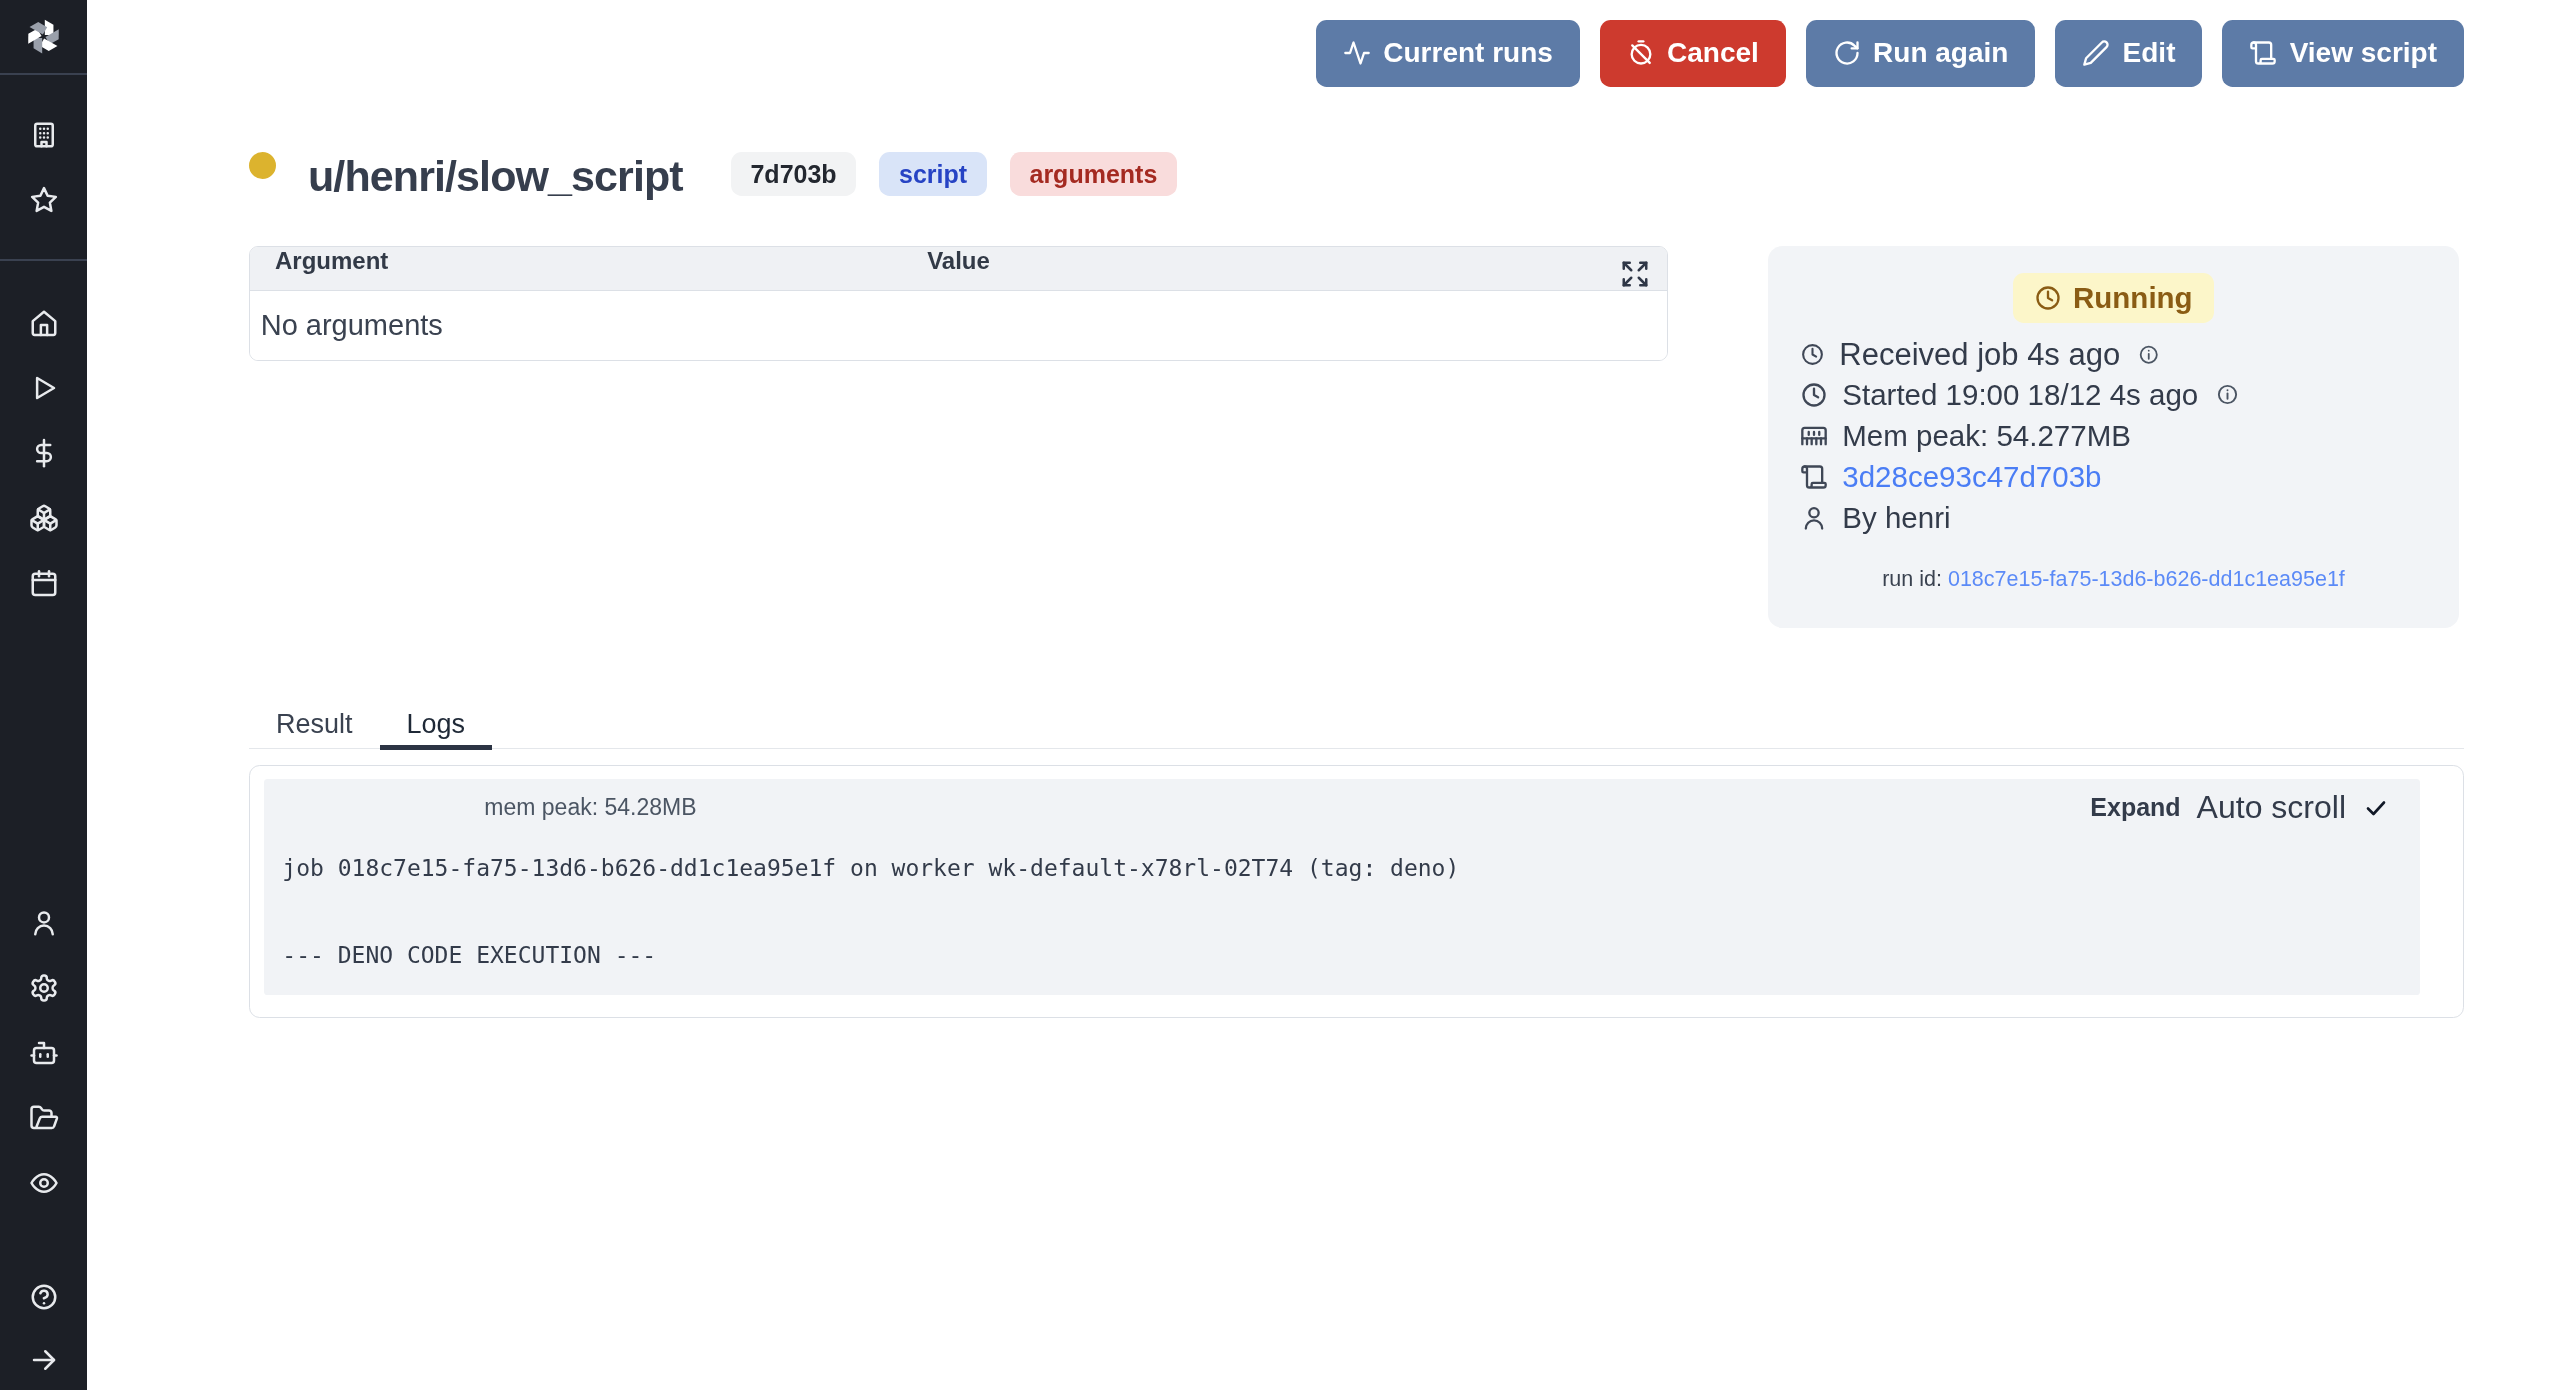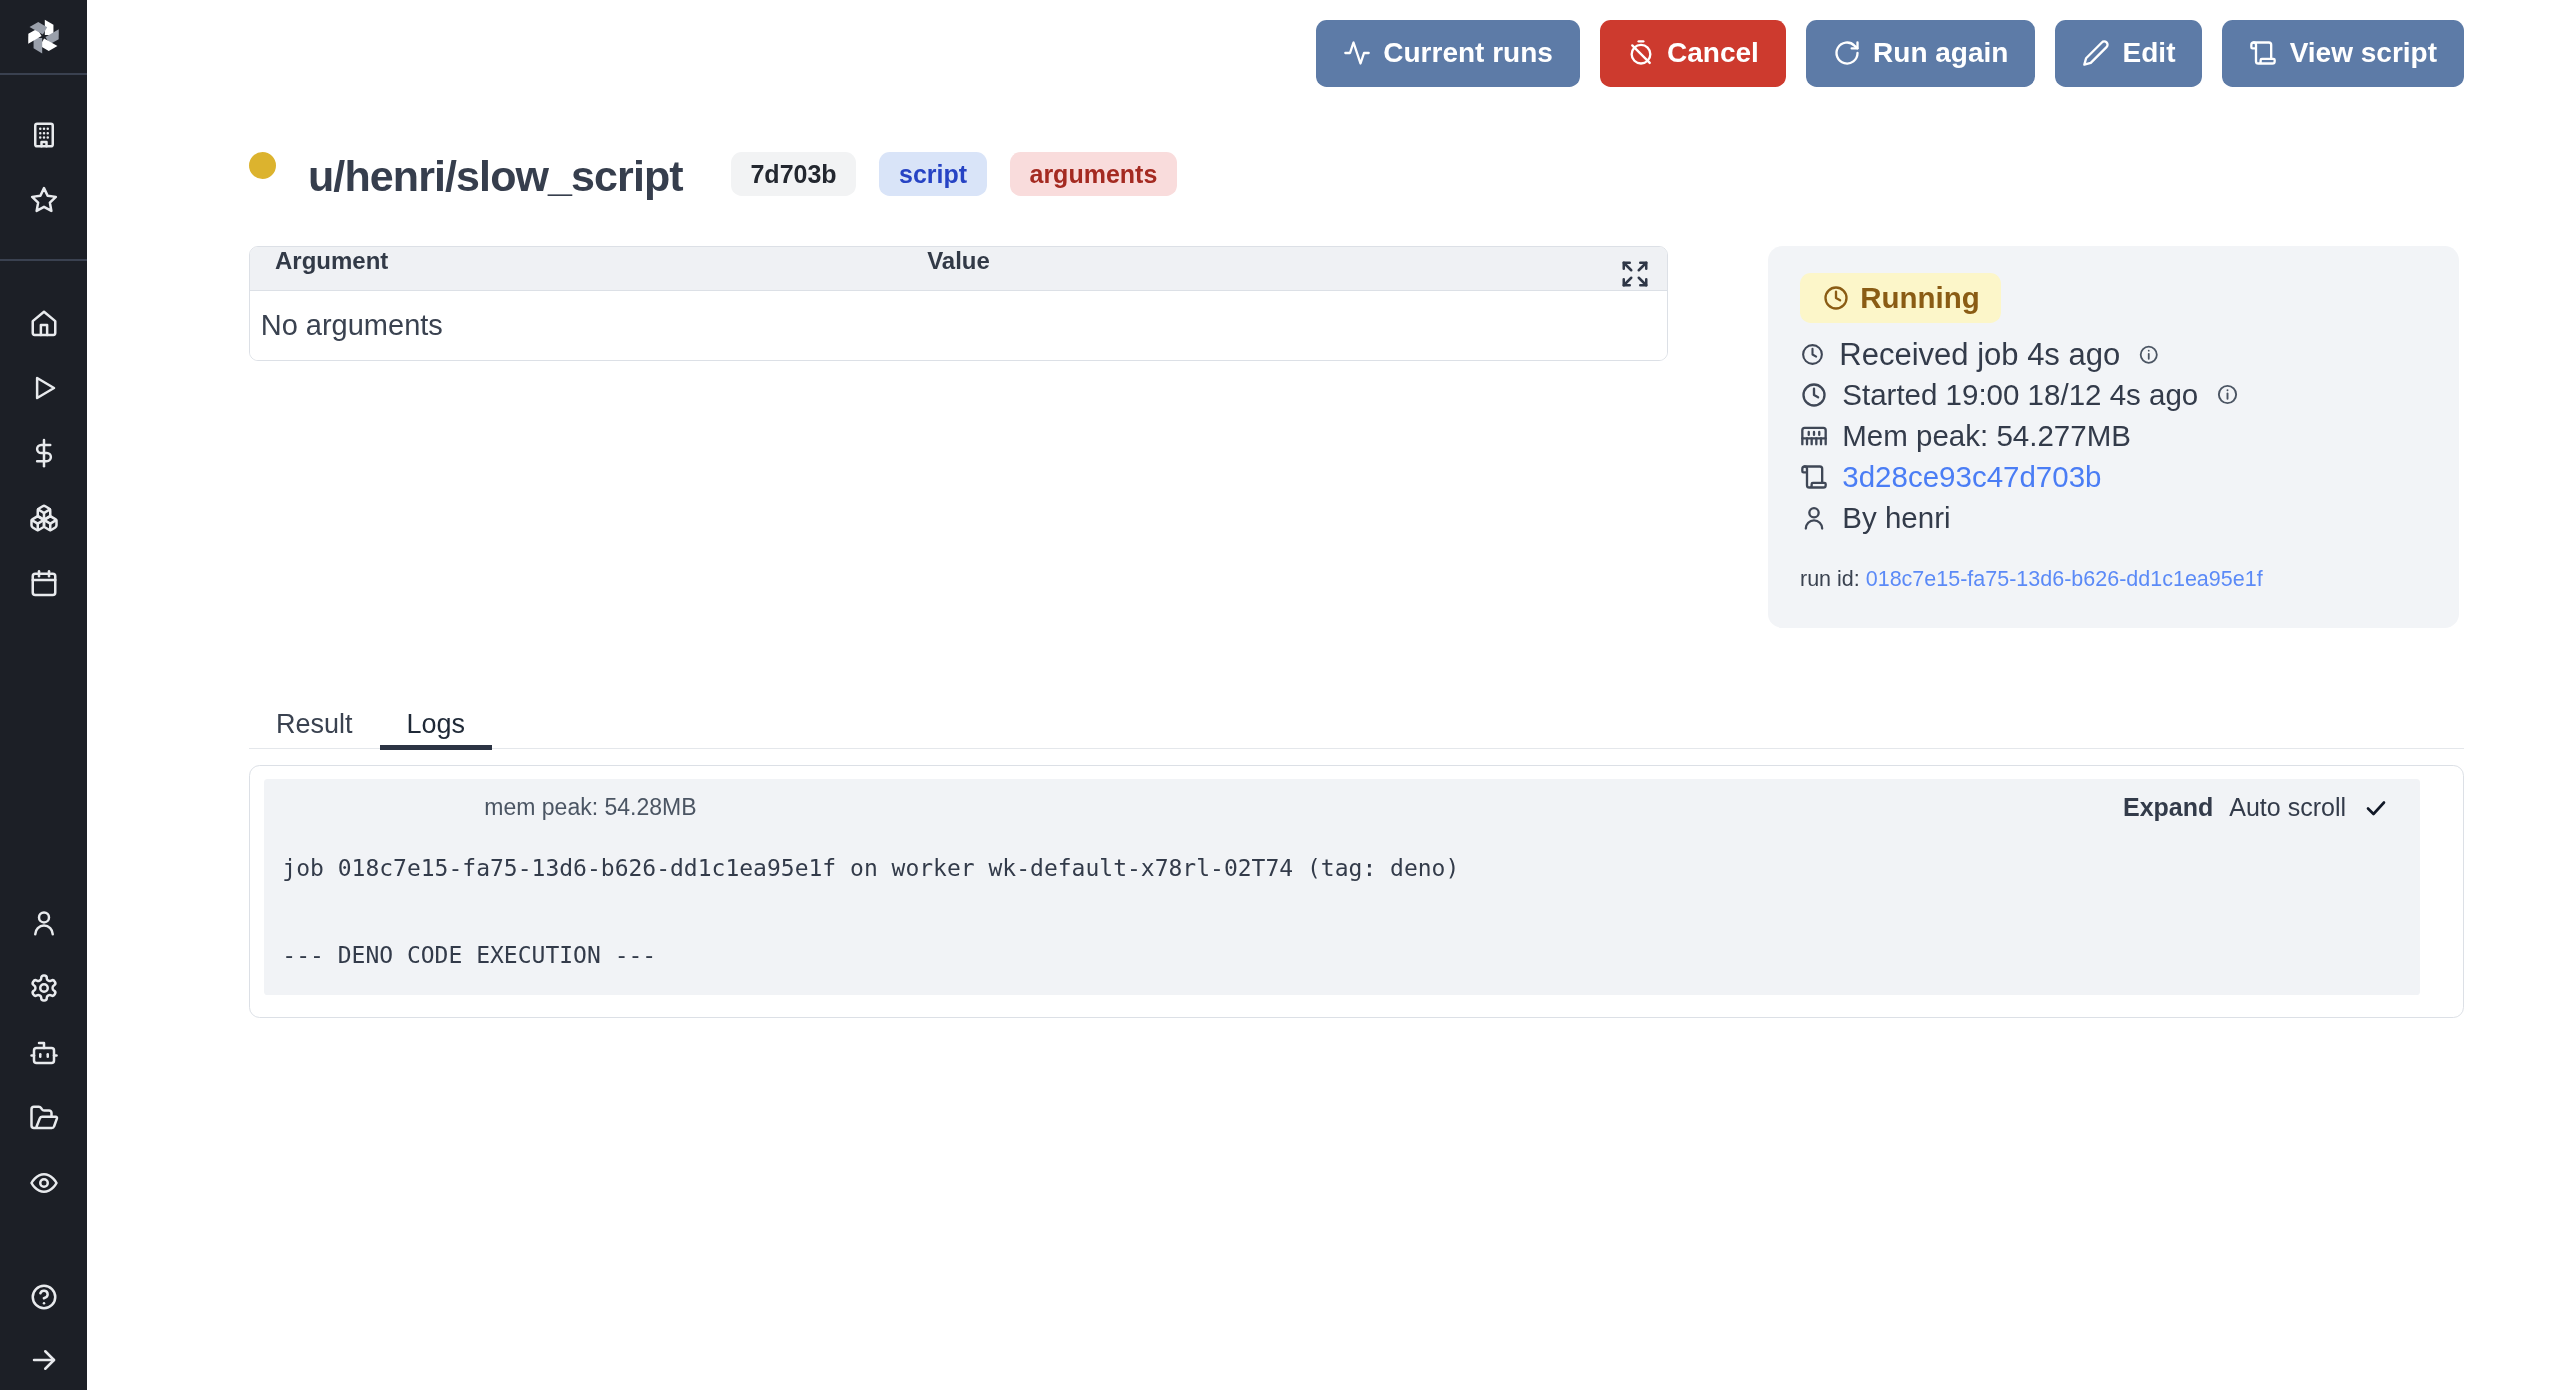--- a/index.html
+++ b/index.html
@@ -49,21 +49,21 @@
     display:flex; align-items:flex-start; font-size:24px; font-weight:600; color:#323a47; }
   .col-arg { padding-left:25px; }
   .col-val { position:absolute; left:50%; transform:translateX(-50%); }
   .expand-btn { position:absolute; right:16px; top:12.5px; width:32px; height:32px; border:none;
     background:transparent; color:#2f3747; cursor:pointer; padding:0; }
   .expand-btn svg { width:30px; height:30px; }
   .args-body { height:69px; display:flex; align-items:center; padding-left:10.7px;
     font-size:29px; color:#3a4250; background:#fff; }
 
   
-  .run-card { width:691px; background:#f2f4f7; border-radius:14.3px; padding:27px 32px 36px 32px; flex:none; }
+  .run-card { width:691px; background:#f2f4f7; border-radius:14.3px; padding:27px 32px 36px 32px; flex:none;text-align:center; }
   .status-badge { display:inline-flex; align-items:center; gap:10.7px; background:#fcf6c9; color:#8a5c14;
     font-size:29.5px; font-weight:600; padding:8px 21.5px; border-radius:10.7px; }
   .status-badge svg { width:28px; height:28px; }
   .info-row { display:flex; align-items:center; gap:14.3px; height:41px; color:#333b4a; font-size:29.5px; }
   .info-row.small { font-size:31px; height:39px; margin-top:9px; }
   .info-row .ric { width:28px; height:28px; color:#3f4756; flex:none; }
   .info-row.small .ric { width:25px; height:25px; }
   .info-icon { width:23px; height:23px; color:#4b5563; margin-left:3.6px; }
   .info-row.small .info-icon { width:21.5px; height:21.5px; }
   .hash-link { color:#4a7df5; cursor:pointer; text-decoration:none; }
@@ -76,21 +76,21 @@
     color:#3a4250; cursor:pointer; border-bottom:5.4px solid transparent; margin-bottom:-1.8px; }
   .tab.active { color:#1f2937; border-bottom-color:#2c3444; }
 
   
   .log-card { margin-top:16px; border:1.8px solid #dce0e6; border-radius:10.7px; padding:12.5px 43px 21.5px 14.3px; }
   .log-inner { background:#f1f3f6; border-radius:3.6px; padding:14.3px 32px 25px 18px; min-height:209px; }
   .log-head { display:flex; align-items:center; height:29px; }
   .log-mem { margin-left:202px; font-size:23px; color:#4b5563; }
   .log-spacer { flex:1; }
   .log-expand { font-size:25px; font-weight:700; color:#333b4a; cursor:pointer; }
-  .log-autoscroll { font-size:25px; color:#333b4a; margin-left:16px; cursor:pointer; }
+  .log-autoscroll { font-size:32px; color:#333b4a; margin-left:16px; cursor:pointer; }
   .check-icon { width:24px; height:24px; color:#111827; margin-left:18px; cursor:pointer; }
   .log-pre { margin-top:32px; font-family:"DejaVu Sans Mono","Liberation Mono",monospace;
     font-size:23px; line-height:29px; color:#333b4a; white-space:pre; }
 </style>
 </head>
 <body>
 
 <svg width="0" height="0" style="position:absolute" aria-hidden="true">
   <defs>
     <g id="i-activity">

